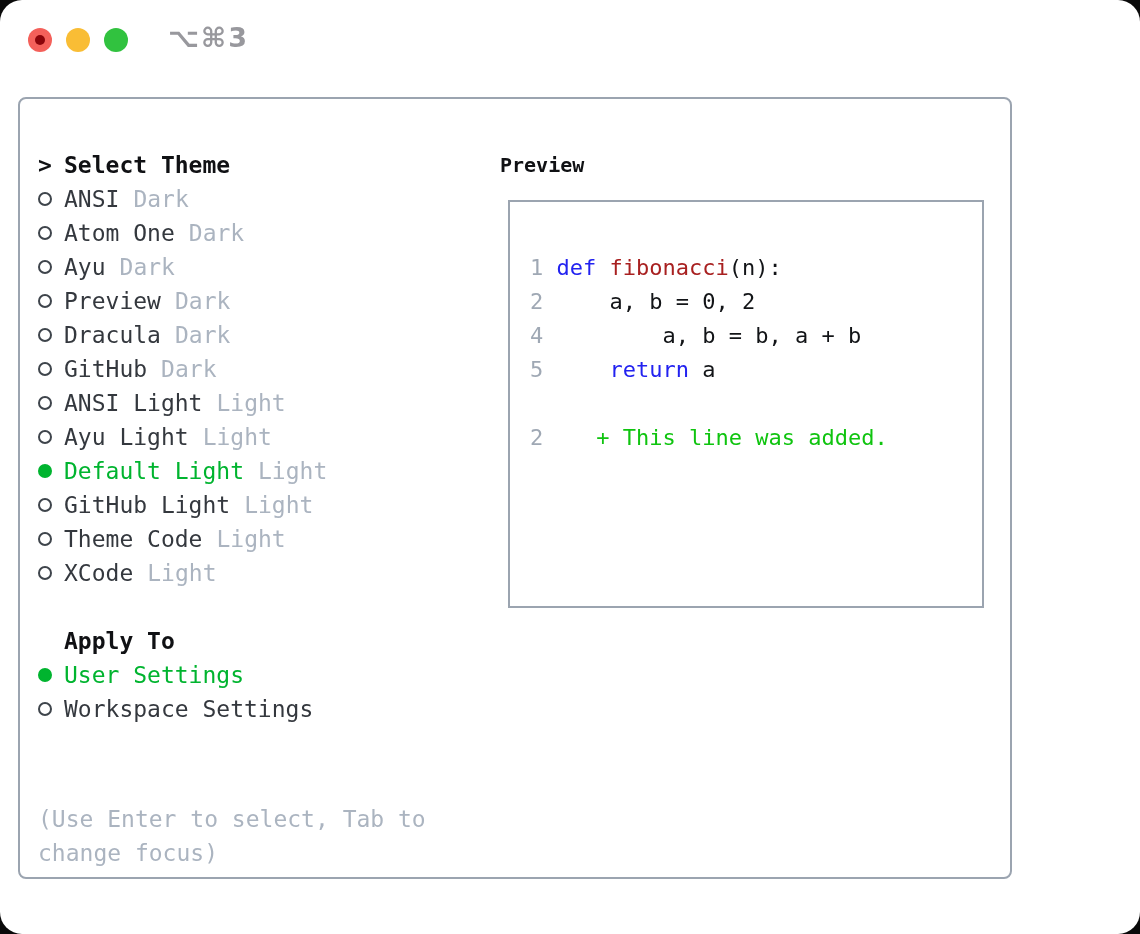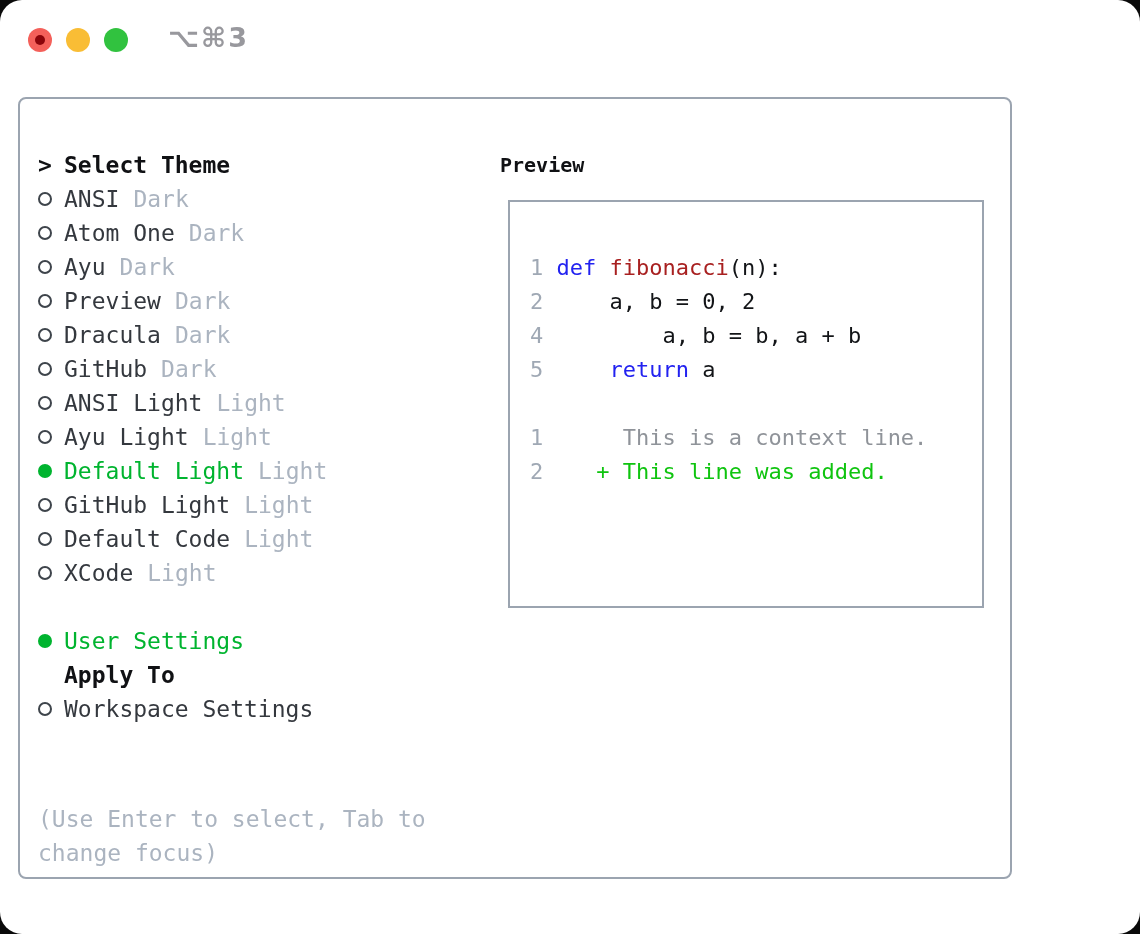--- a/index.html
+++ b/index.html
@@ -81,47 +81,46 @@
   <div class="row"><span class="cell-bullet"><span class="ring"></span></span><span class="nm">ANSI</span><span class="tag">Dark</span></div>
       <div class="row"><span class="cell-bullet"><span class="ring"></span></span><span class="nm">Atom One</span><span class="tag">Dark</span></div>
       <div class="row"><span class="cell-bullet"><span class="ring"></span></span><span class="nm">Ayu</span><span class="tag">Dark</span></div>
       <div class="row"><span class="cell-bullet"><span class="ring"></span></span><span class="nm">Preview</span><span class="tag">Dark</span></div>
       <div class="row"><span class="cell-bullet"><span class="ring"></span></span><span class="nm">Dracula</span><span class="tag">Dark</span></div>
       <div class="row"><span class="cell-bullet"><span class="ring"></span></span><span class="nm">GitHub</span><span class="tag">Dark</span></div>
       <div class="row"><span class="cell-bullet"><span class="ring"></span></span><span class="nm">ANSI Light</span><span class="tag">Light</span></div>
       <div class="row"><span class="cell-bullet"><span class="ring"></span></span><span class="nm">Ayu Light</span><span class="tag">Light</span></div>
       <div class="row"><span class="cell-bullet"><span class="ring sel"></span></span><span class="nm sel">Default Light</span><span class="tag">Light</span></div>
       <div class="row"><span class="cell-bullet"><span class="ring"></span></span><span class="nm">GitHub Light</span><span class="tag">Light</span></div>
-      <div class="row"><span class="cell-bullet"><span class="ring"></span></span><span class="nm">Default Code</span><span class="tag">Light</span></div>
+      <div class="row"><span class="cell-bullet"><span class="ring"></span></span><span class="nm">Theme Code</span><span class="tag">Light</span></div>
       <div class="row"><span class="cell-bullet"><span class="ring"></span></span><span class="nm">XCode</span><span class="tag">Light</span></div>
     </div>
 
   <div class="leftcol" id="apply-list">
-    <div class="row"><span class="cell-bullet"><span class="ring sel"></span></span><span class="nm sel">User Settings</span></div>
-
-  <div class="row">
+    <div class="row">
       <span class="cell-bullet"></span>
       <span class="hdr">Apply To</span>
     </div>
+
+  <div class="row"><span class="cell-bullet"><span class="ring sel"></span></span><span class="nm sel">User Settings</span></div>
       <div class="row"><span class="cell-bullet"><span class="ring"></span></span><span class="nm">Workspace Settings</span></div>
     </div>
 
   <div class="leftcol" id="help-text">
     <div class="help-line">(Use Enter to select, Tab to</div>
     <div class="help-line">change focus)</div>
   </div>
 
   <div class="preview-title">Preview</div>
 
   <div class="preview-box">
     <div class="code" id="code-area">
 
     <div class="cline"><span class="ln">1 </span><span class="seg-kw">def </span><span class="seg-fn">fibonacci</span><span class="seg-plain">(n):</span></div>
         <div class="cline"><span class="ln">2 </span><span class="seg-plain">    a, b = 0, 2</span></div>
         <div class="cline"><span class="ln">4 </span><span class="seg-plain">        a, b = b, a + b</span></div>
         <div class="cline"><span class="ln">5 </span><span class="seg-plain">    </span><span class="seg-kw">return</span><span class="seg-plain"> a</span></div>
         <div class="spacer"></div>
-        <div class="cline"><span class="ln">1 </span><span class="seg-context">     This is a context line.</span></div>
         <div class="cline"><span class="ln">2 </span><span class="seg-added">   + This line was added.</span></div>
       </div>
   </div>
 
 </div>
 
 </body></html>

